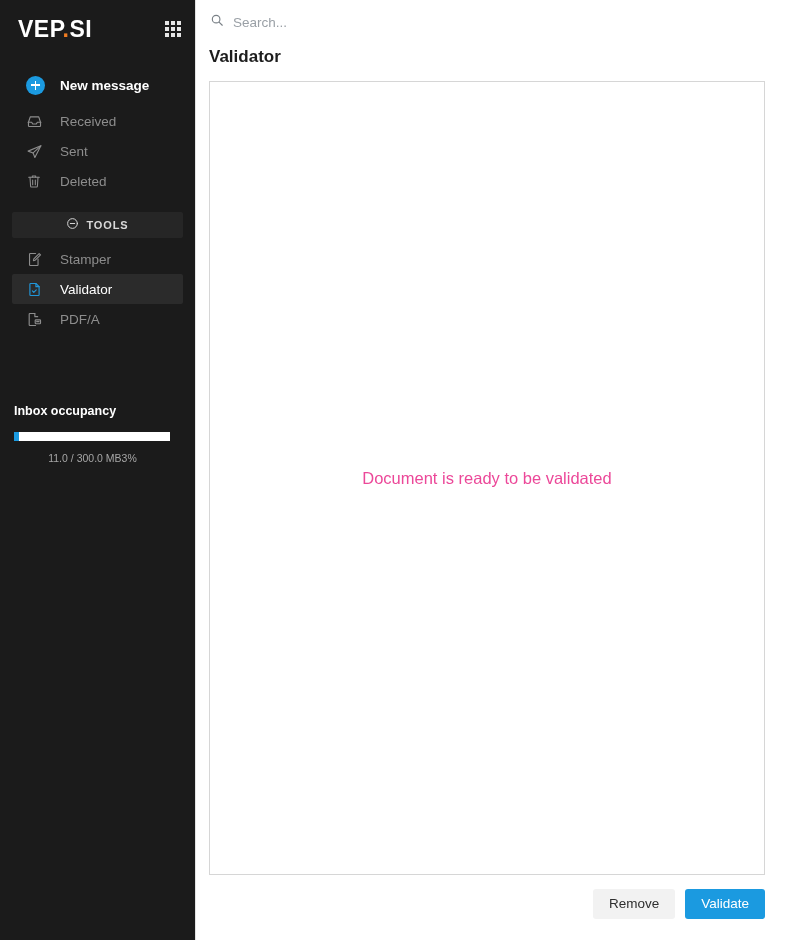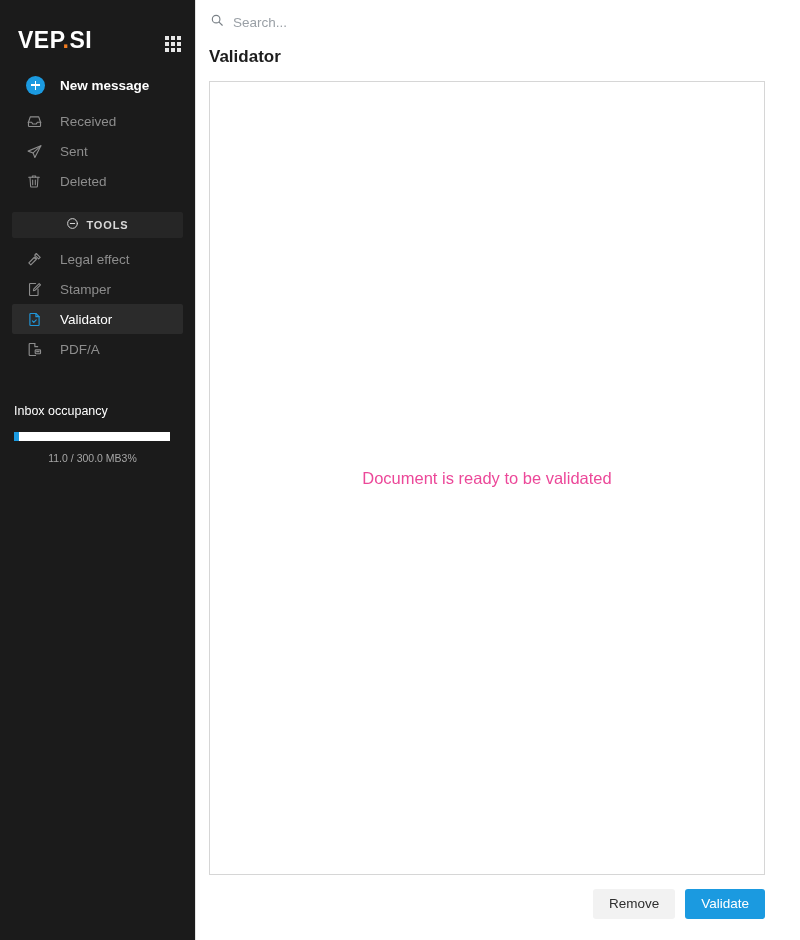--- a/index.html
+++ b/index.html
@@ -26,21 +26,21 @@
     height: 940px;
     background: #1b1b1b;
     flex: 0 0 195px;
     position: relative;
     padding-top: 0;
   }
 
   .brand-row {
     height: 46px;
     display: flex;
-    align-items: flex-end;
+    align-items: center;
     justify-content: space-between;
     padding: 0 14px 0 18px;
     margin-top: 6px;
   }
 
   .brand {
     font-size: 23px;
     font-weight: bold;
     letter-spacing: 0.5px;
     color: #ffffff;
@@ -141,21 +141,21 @@
 
   .occupancy {
     position: absolute;
     top: 404px;
     left: 14px;
     width: 157px;
   }
   .occ-title {
     color: #ffffff;
     font-size: 12.5px;
-    font-weight: normal;
+    font-weight: bold;
     margin-bottom: 14px;
   }
   .occ-bar {
     width: 156px;
     height: 9px;
     background: #ffffff;
     position: relative;
     overflow: hidden;
   }
   .occ-fill {
@@ -320,30 +320,20 @@
         <svg width="13" height="13" viewBox="0 0 24 24" fill="none" stroke="#d9d9d9" stroke-width="1.8" stroke-linecap="round">
           <circle cx="12" cy="12" r="9"></circle>
           <path d="M8 12h8"></path>
         </svg>
       </span>
       <span class="label">TOOLS</span>
     </div>
 
     <div class="nav" style="margin-top:6px;">
 
-      <div class="nav-item">
-        <span class="ico">
-          <svg width="17" height="17" viewBox="0 0 24 24" fill="none" stroke="#8d8d8d" stroke-width="1.6" stroke-linecap="round" stroke-linejoin="round">
-            <path d="M14.5 3.5 20 9l-2.2 2.2-5.5-5.5z"></path>
-            <path d="M12.2 8.5 15 11.3"></path>
-            <path d="M11.5 9.2 4 16.7l2.8 2.8 7.5-7.5z"></path>
-          </svg>
-        </span>
-        <span>Legal effect</span>
-      </div>
 
 
       <div class="nav-item">
         <span class="ico">
           <svg width="17" height="17" viewBox="0 0 24 24" fill="none" stroke="#8d8d8d" stroke-width="1.6" stroke-linecap="round" stroke-linejoin="round">
             <path d="M13.5 3.5H6a1 1 0 0 0-1 1v15a1 1 0 0 0 1 1h10a1 1 0 0 0 1-1v-8"></path>
             <path d="M20.5 5.5 13 13l-2.5.6.6-2.5 7.5-7.5z"></path>
           </svg>
         </span>
         <span>Stamper</span>

